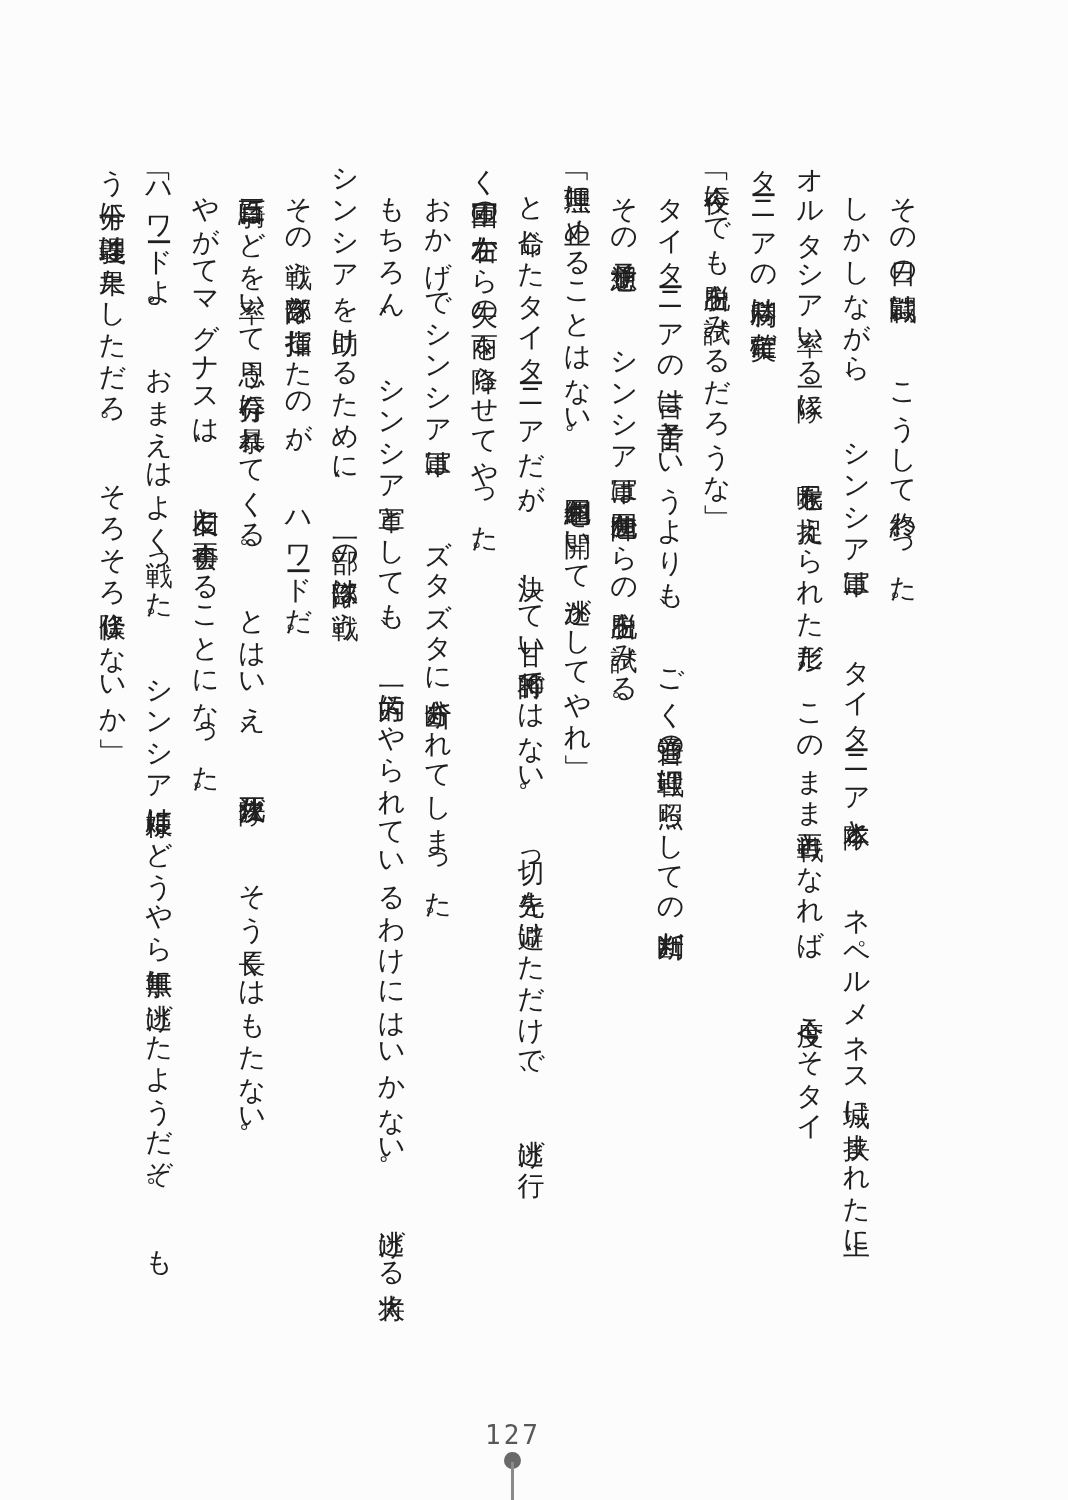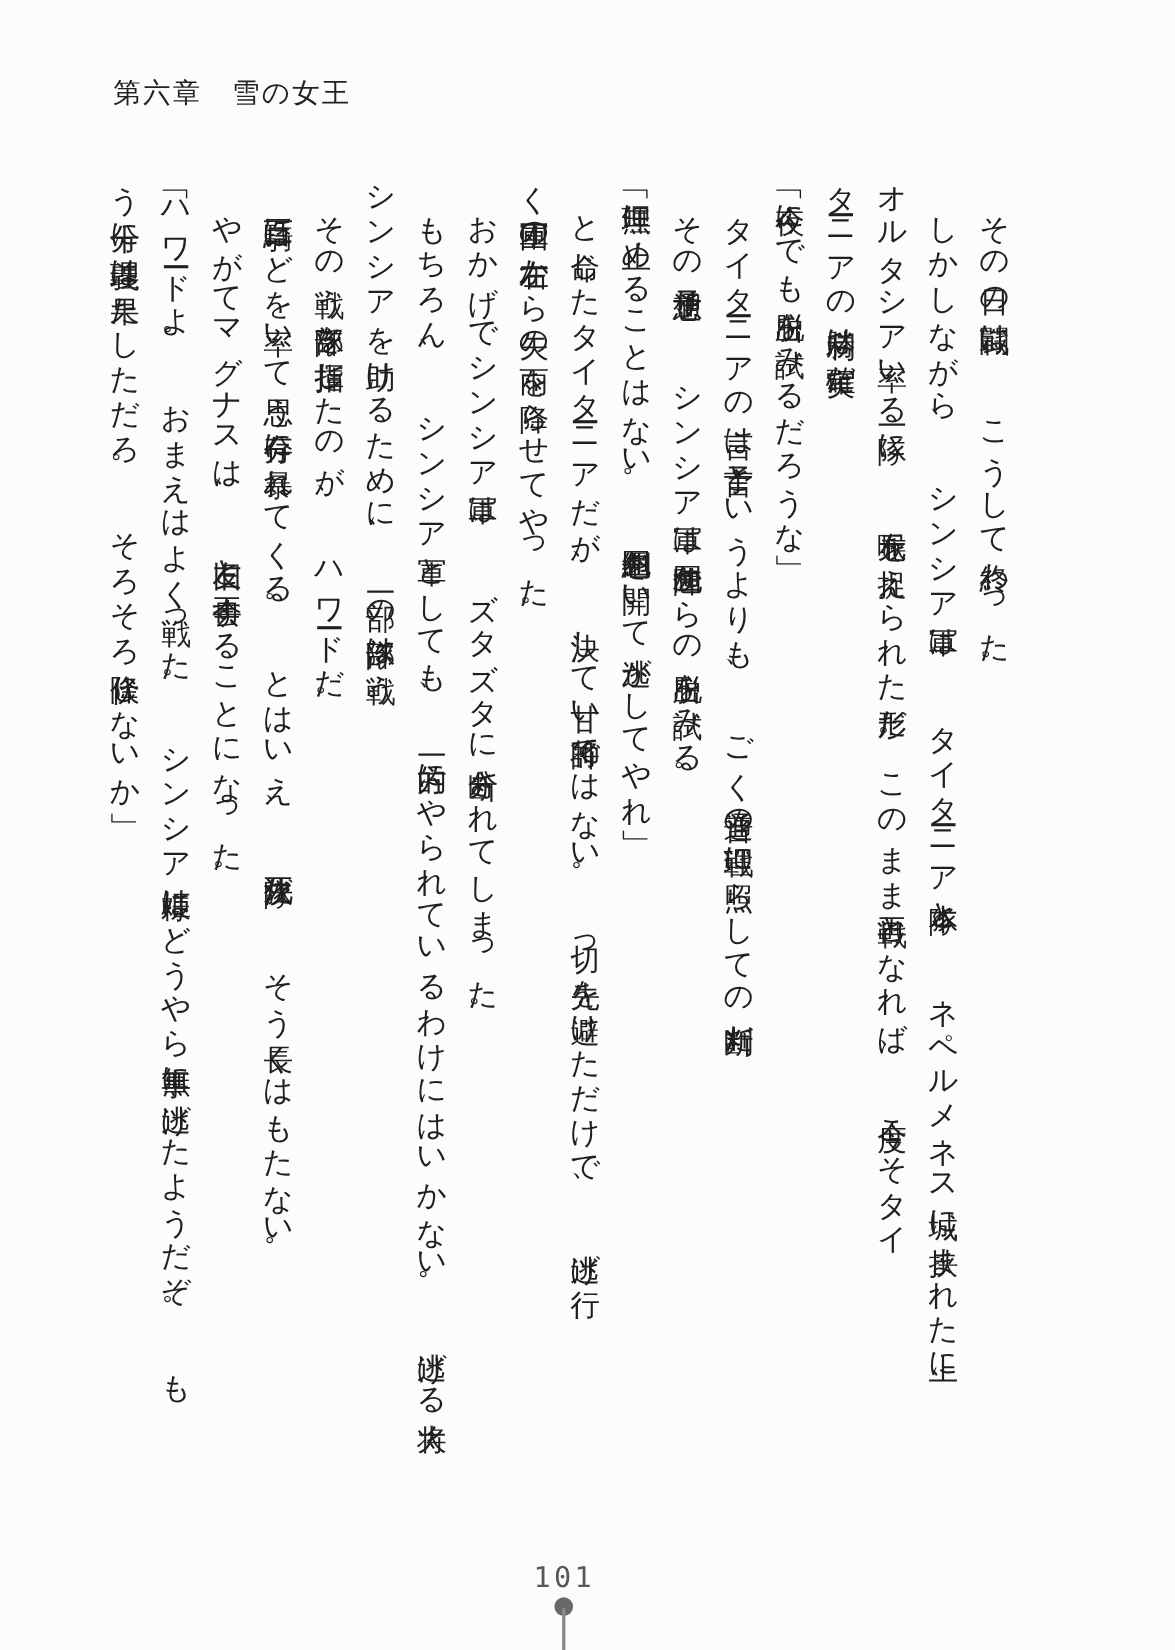--- a/index.html
+++ b/index.html
@@ -78,21 +78,20 @@
     width: 3px;
     height: 38px;
     background: #8a8a8a;
   }
 </style>
 </head>
 <body>
 
 <div class="page">
 
-  <div class="chapter-header">第六章　雪の女王</div>
 
   <div class="text-body">
     <div class="col indent">その日の戦闘は、　こうして終わった。</div>
     <div class="col indent">しかしながら、　シンシア軍は、　タイターニア本隊と、　ネペルメネス城に挟まれた上に、</div>
     <div class="col flush">オルタシア率いる一隊に、　喉元を捉えられた形だ。このまま再戦となれば、　今度こそタイ</div>
     <div class="col flush">ターニアの勝利は確実だ。</div>
     <div class="col dialogue">「今夜にでも脱出を試みるだろうな」</div>
     <div class="col indent">タイターニアの言は予言というよりも、　ごく普通の戦理に照らしての判断だ。</div>
     <div class="col indent">その予想通り、　シンシア軍は包囲陣からの脱出を試みる。</div>
     <div class="col dialogue">「無理に止めることはない。　包囲網を開いて逃がしてやれ」</div>
@@ -101,18 +100,18 @@
     <div class="col indent">おかげでシンシア軍は、　ズタズタに分断されてしまった。</div>
     <div class="col indent">もちろん、　シンシア軍としても、　一方的にやられているわけにはいかない。　逃げる大将</div>
     <div class="col flush">シンシアを助けるために、　一部の部隊は戦う。</div>
     <div class="col indent">その戦う部隊を指揮したのが、　ハワードだ。</div>
     <div class="col indent">三百騎ほどを率いて思う存分に暴れてくる。　とはいえ、　決死隊だ。　そう長くはもたない。</div>
     <div class="col indent">やがてマグナスは、　旧友と再会することになった。</div>
     <div class="col dialogue">「ハワードよ。　おまえはよく戦った。　シンシア姫様はどうやら無事に逃げたようだぞ。　も</div>
     <div class="col flush">う十分に義理は果たしただろ。　そろそろ降伏しないか」</div>
   </div>
 
-  <div class="page-number">101</div>
+  <div class="page-number">127</div>
 
   <div class="footer-dot"></div>
   <div class="footer-line"></div>
 
 </div>
 
 </body></html>

